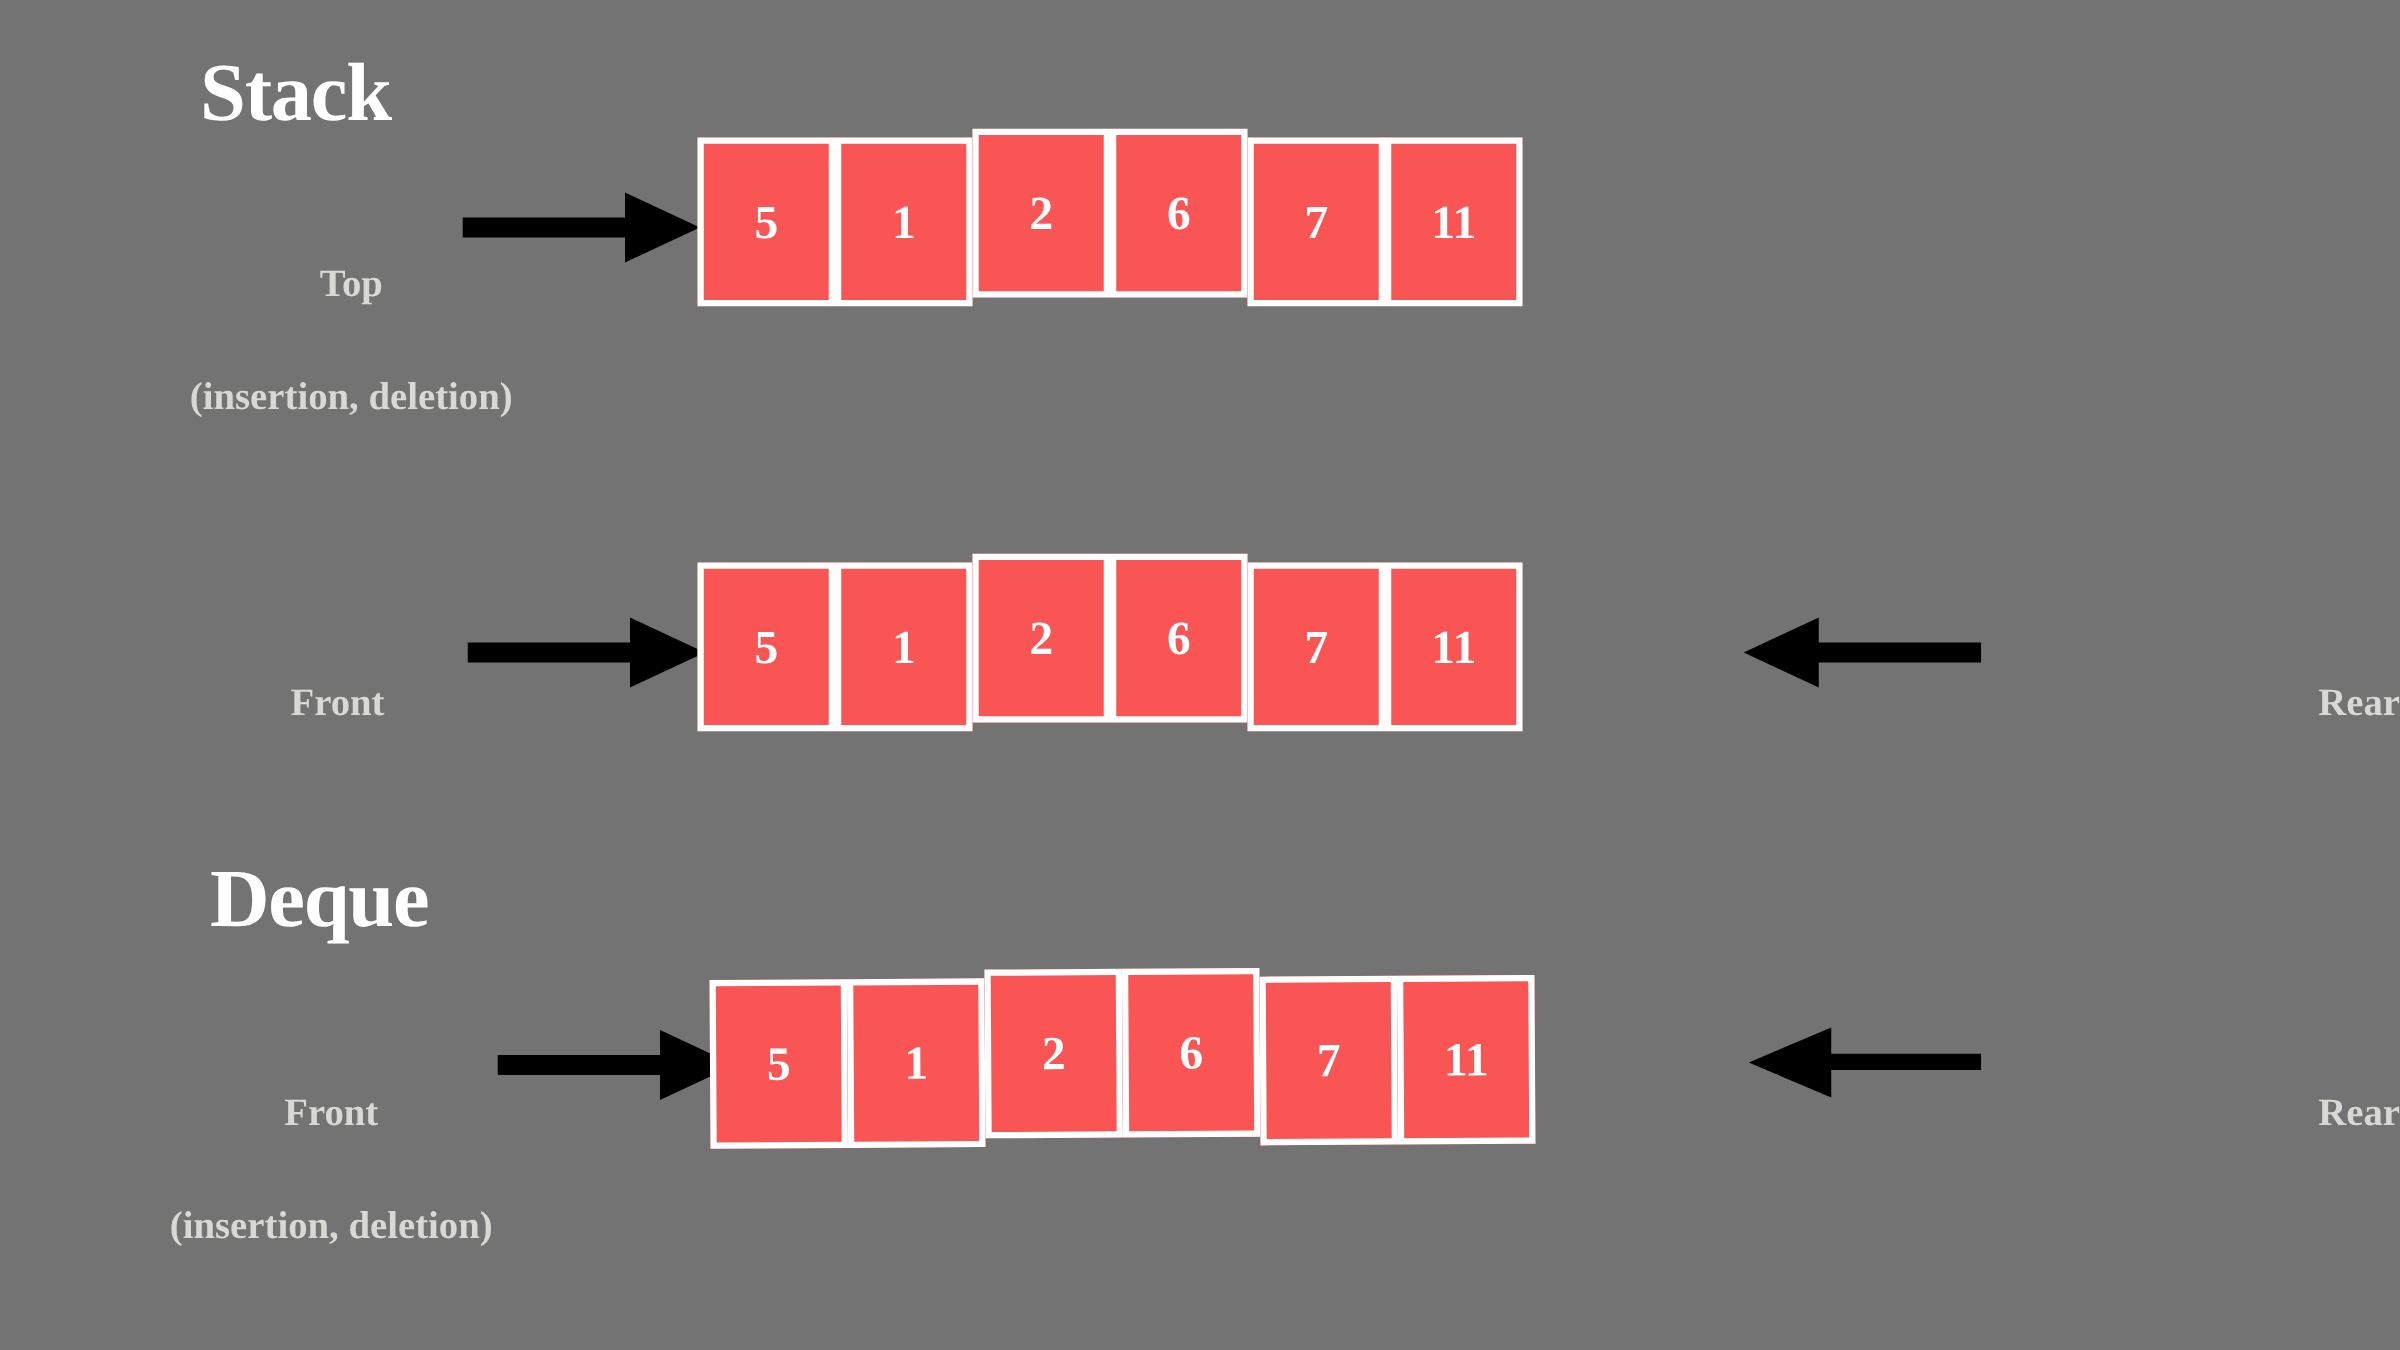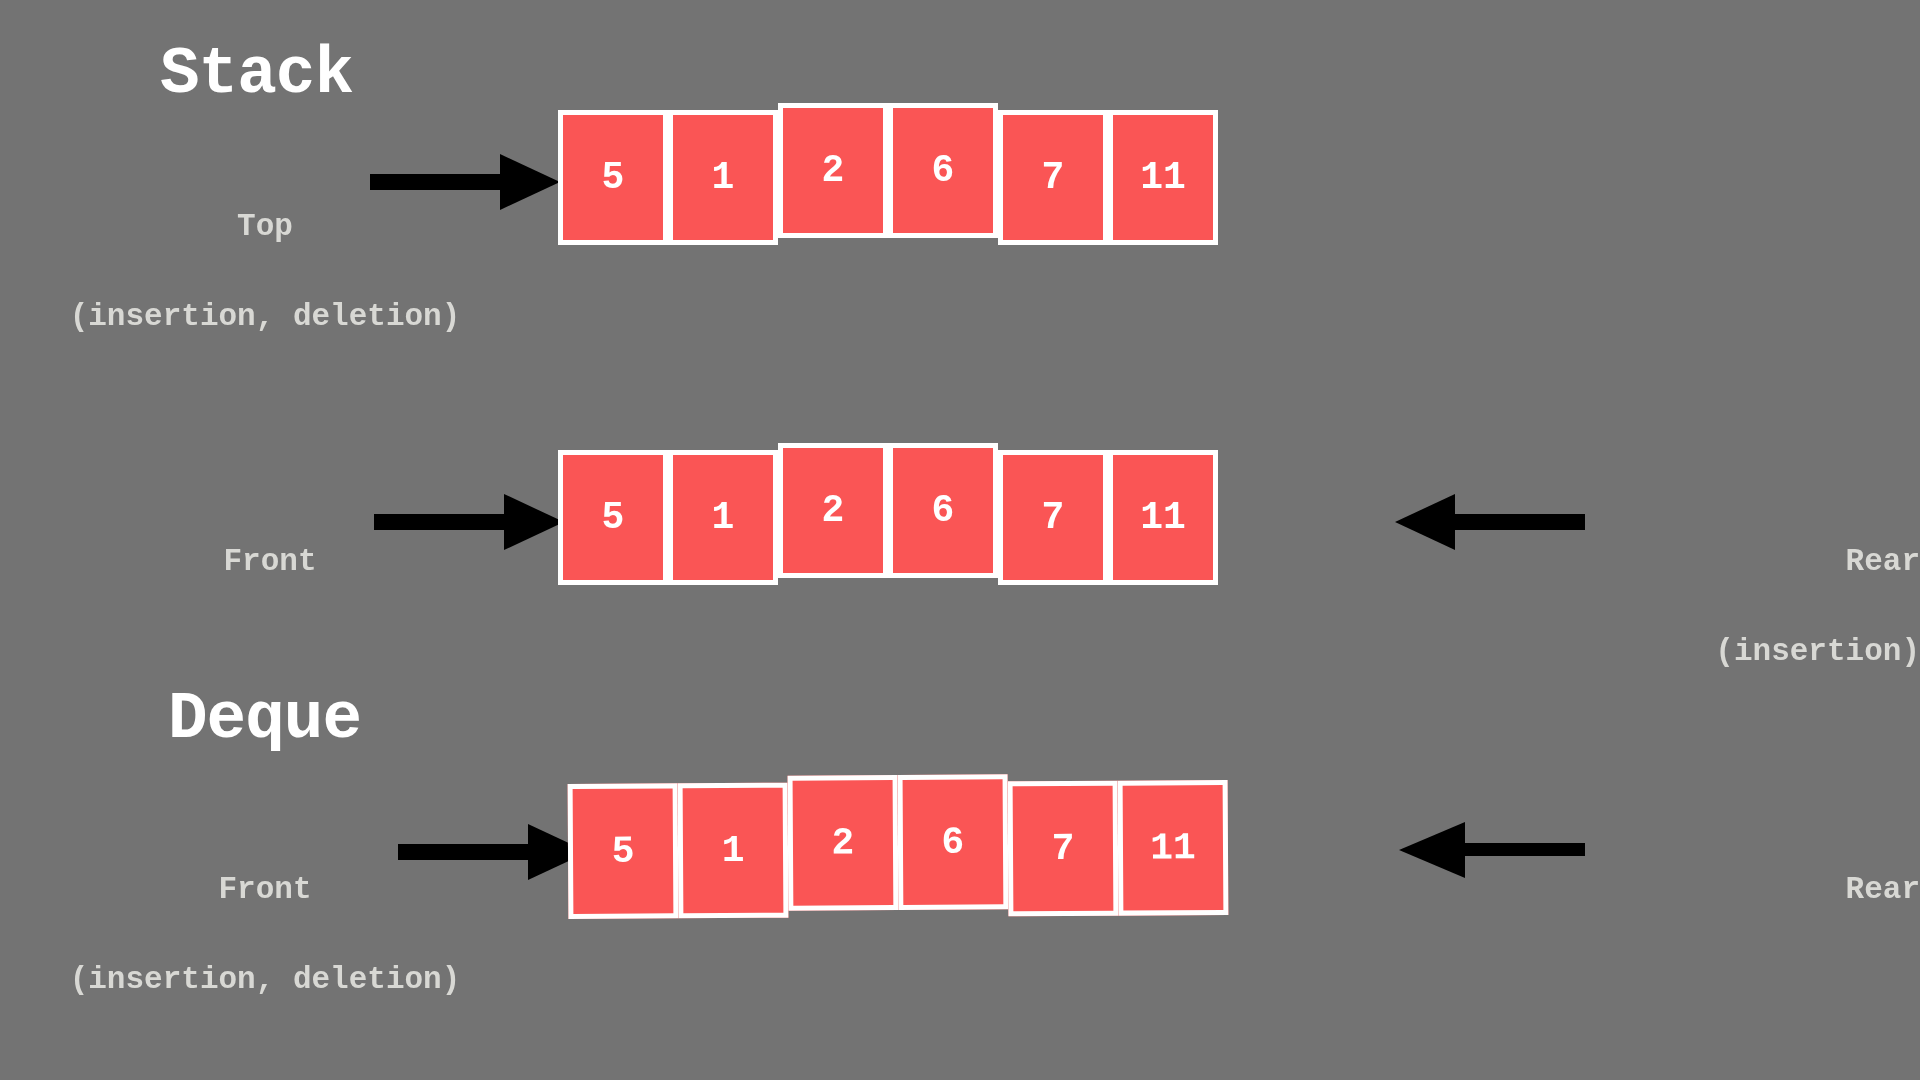--- a/index.html
+++ b/index.html
@@ -6,21 +6,21 @@
     margin: 0;
     padding: 0;
     background: #737373;
   }
   #canvas {
     position: relative;
     width: 1920px;
     height: 1080px;
     background: #737373;
     overflow: hidden;
-    font-family: Liberation Mono, monospace;
+    font-family: Liberation Serif, serif;
   }
 
   
   .section-title {
     position: absolute;
     color: #FFFFFF;
     font-weight: bold;
     font-size: 66px;
     line-height: 1;
     letter-spacing: -1px;
@@ -73,21 +73,21 @@
     display: block;
   }
 </style>
 </head>
 <body>
 
 <div id="canvas">
 
   <div class="section-title" style="left:160px; top:42px;">Stack</div>
 
-  <div class="side-label left" style="left:20px; top:160px; width:490px;text-align:center;">
+  <div class="side-label left" style="left:36px; top:160px; width:490px;text-align:center;">
     <div>Top</div>
     <div>(insertion, deletion)</div>
   </div>
 
   <svg class="arrow" style="left:370px; top:152px; width:200px; height:60px;" viewBox="0 0 200 60">
     <rect x="0" y="22" width="140" height="16" fill="#000000"></rect>
     <polygon points="130,2 190,30 130,58" fill="#000000"></polygon>
   </svg>
 
   <div class="row" id="row-stack" style="left:558px; top:110px;">
@@ -118,21 +118,20 @@
     <div class="cell">11</div>
   </div>
 
   <svg class="arrow" style="left:1385px; top:492px; width:200px; height:60px;" viewBox="0 0 200 60">
     <rect x="60" y="22" width="140" height="16" fill="#000000"></rect>
     <polygon points="70,2 10,30 70,58" fill="#000000"></polygon>
   </svg>
 
   <div class="side-label right" style="left:1500px; top:495px; width:420px;">
     <div>Rear</div>
-    <div>(insertion)</div>
   </div>
 
   <div class="section-title" style="left:168px; top:687px;">Deque</div>
 
   <div class="side-label left" style="left:20px; top:823px; width:490px;">
     <div>Front</div>
     <div>(insertion, deletion)</div>
   </div>
 
   <svg class="arrow" style="left:398px; top:822px; width:200px; height:60px;" viewBox="0 0 200 60">

